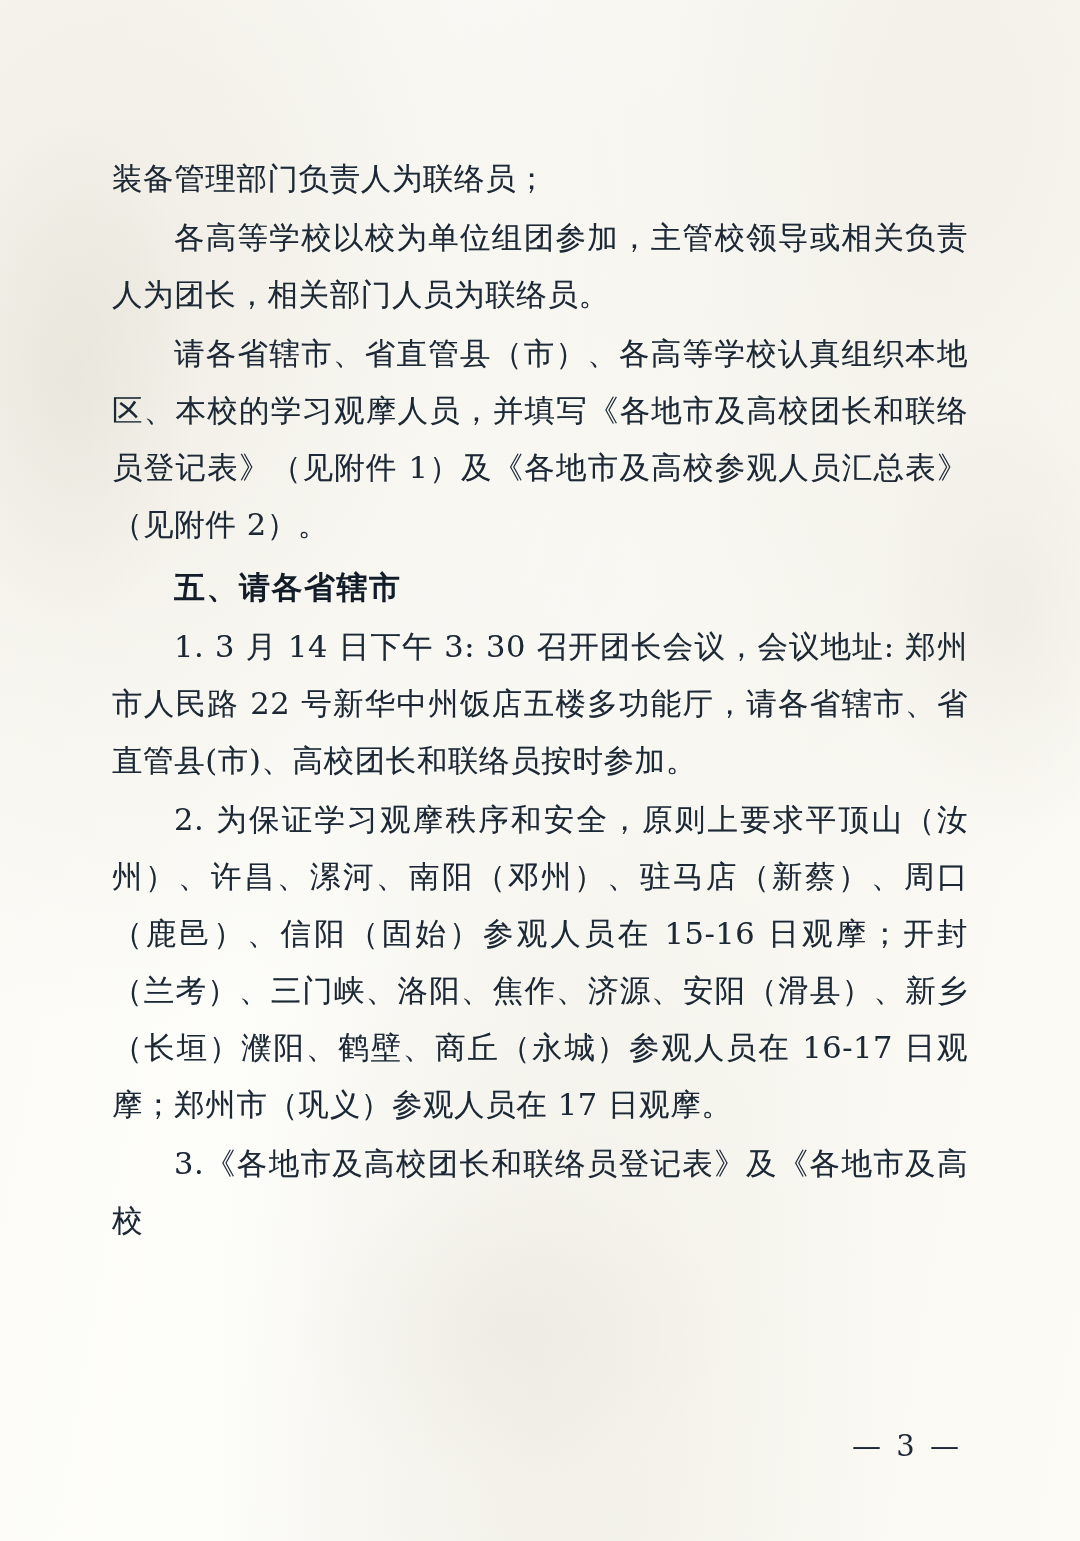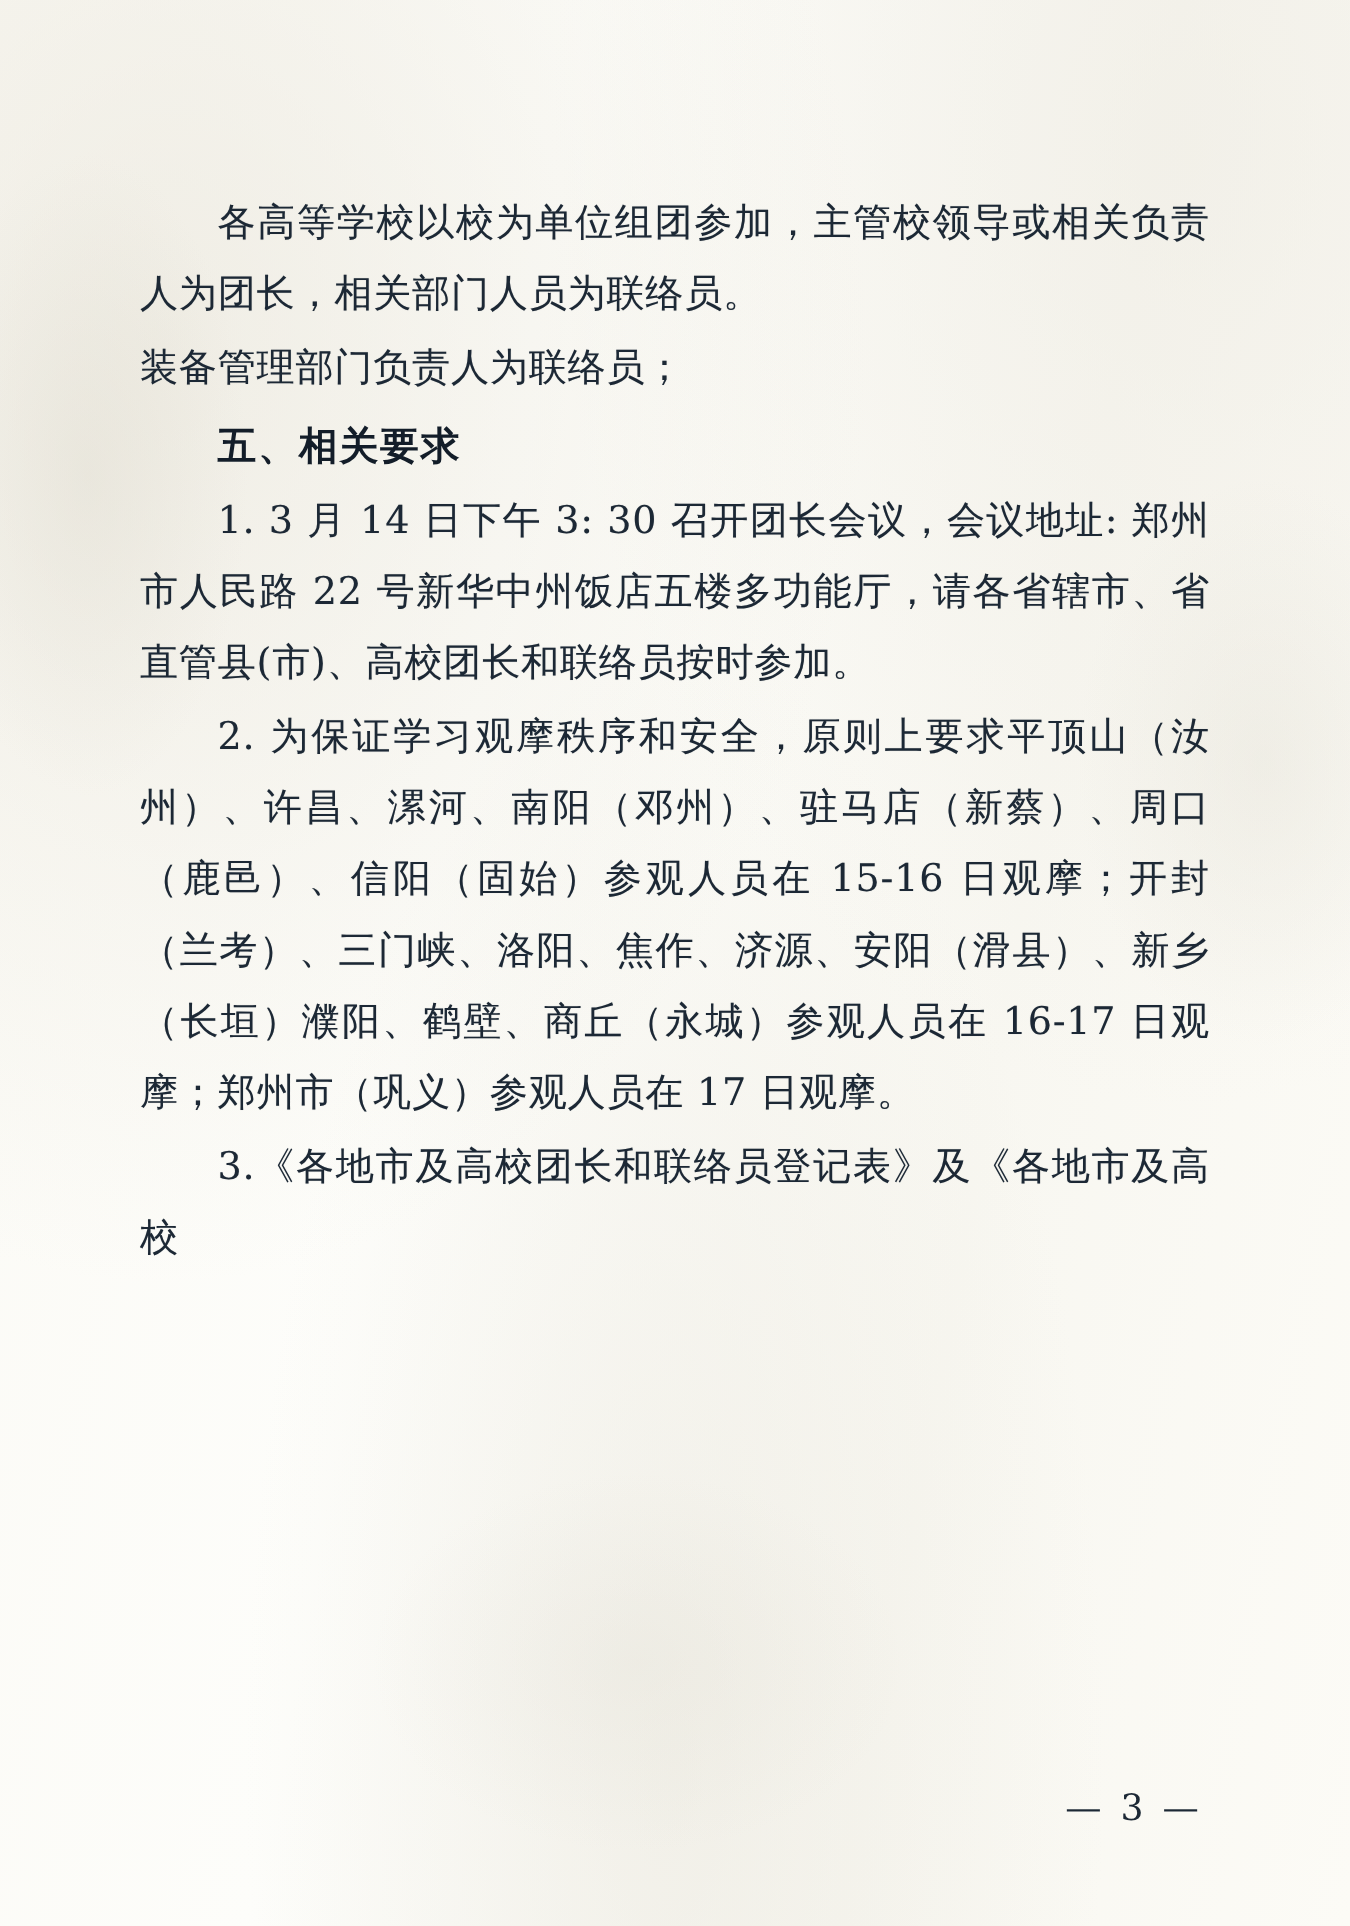--- a/index.html
+++ b/index.html
@@ -92,22 +92,23 @@
 <body>
 
 <div class="page">
   <div class="paper-blotch b1"></div>
   <div class="paper-blotch b2"></div>
   <div class="paper-blotch b3"></div>
 
   <div class="ghost"></div>
 
   <div class="content">
+    <p class="para">装备管理部门负责人为联络员；</p>
     <p class="para indent">各高等学校以校为单位组团参加，主管校领导或相关负责人为团长，相关部门人员为联络员。</p>
-    <p class="para">装备管理部门负责人为联络员；</p>
-    <h2 class="section">五、相关要求</h2>
+    <p class="para indent">请各省辖市、省直管县（市）、各高等学校认真组织本地区、本校的学习观摩人员，并填写《各地市及高校团长和联络员登记表》（见附件 1）及《各地市及高校参观人员汇总表》（见附件 2）。</p>
+    <h2 class="section">五、请各省辖市</h2>
     <p class="para indent">1. 3 月 14 日下午 3: 30 召开团长会议，会议地址: 郑州市人民路 22 号新华中州饭店五楼多功能厅，请各省辖市、省直管县(市)、高校团长和联络员按时参加。</p>
     <p class="para indent">2. 为保证学习观摩秩序和安全，原则上要求平顶山（汝州）、许昌、漯河、南阳（邓州）、驻马店（新蔡）、周口（鹿邑）、信阳（固始）参观人员在 15-16 日观摩；开封（兰考）、三门峡、洛阳、焦作、济源、安阳（滑县）、新乡（长垣）濮阳、鹤壁、商丘（永城）参观人员在 16-17 日观摩；郑州市（巩义）参观人员在 17 日观摩。</p>
     <p class="para indent">3.《各地市及高校团长和联络员登记表》及《各地市及高校</p>
   </div>
 
   <div class="page-number">— 3 —</div>
 </div>
 
 </body></html>

